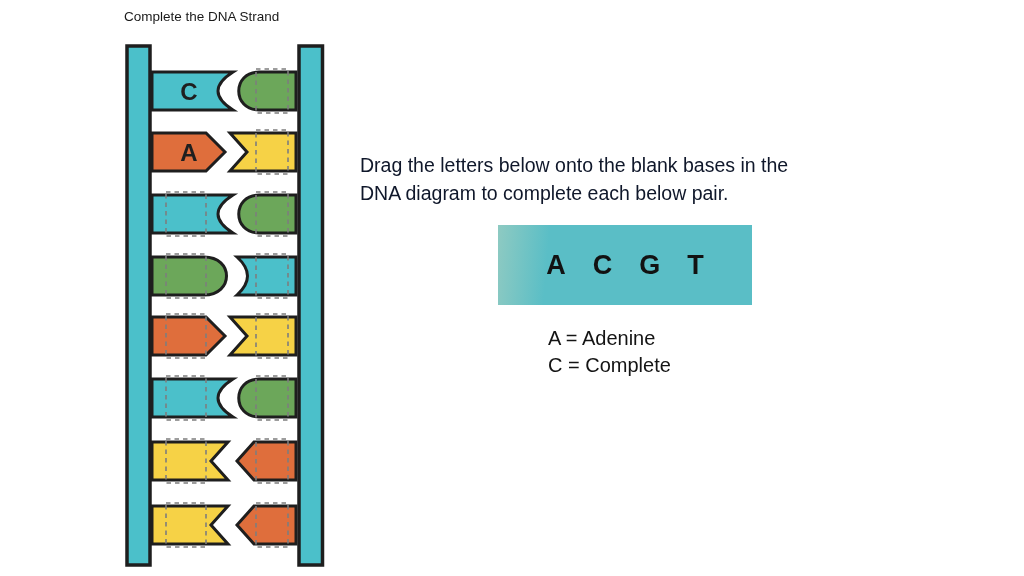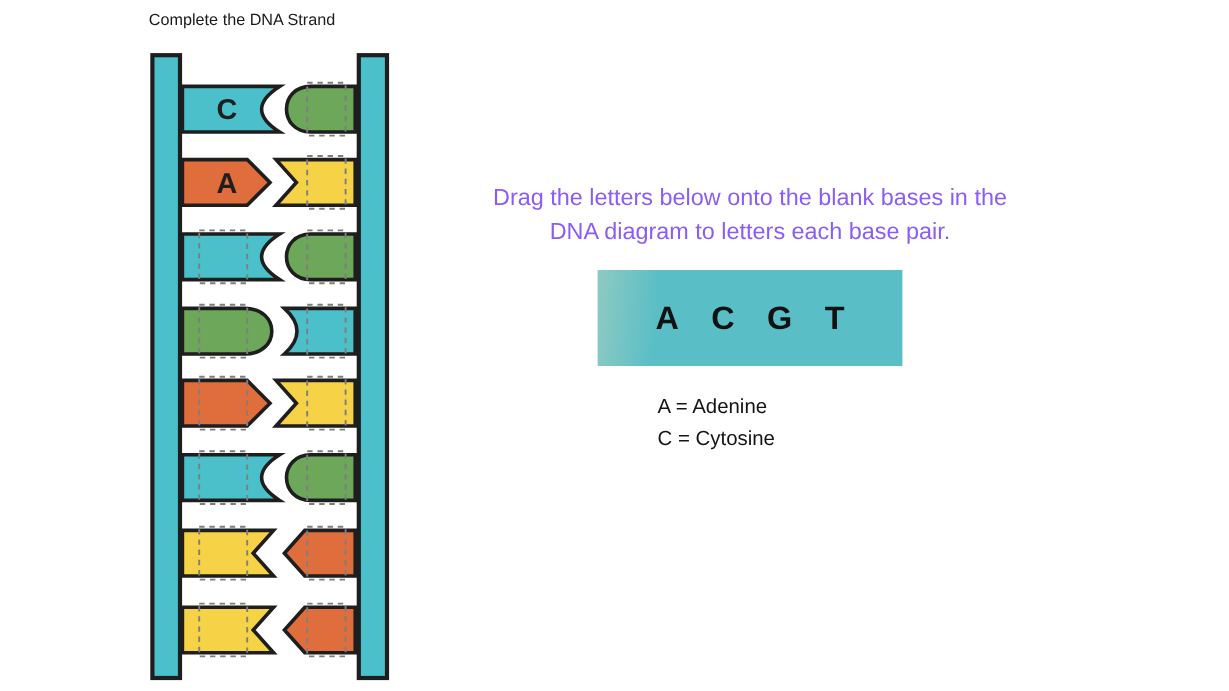--- a/index.html
+++ b/index.html
@@ -5,32 +5,32 @@
   html,body{margin:0;padding:0;background:#fff;}
   .stage{
     position:relative;width:1024px;height:576px;overflow:hidden;background:#ffffff;
     font-family:"Liberation Sans", sans-serif;color:#1a1a1a;
   }
   .title{
     position:absolute;left:124px;top:9px;font-size:13.5px;color:#1a1a1a;
   }
   #ladder{position:absolute;left:0;top:0;}
   .instruction{
-    position:absolute;left:360px;top:152px;width:530px;text-align:center;
-    font-size:19.5px;line-height:27.5px;color:#8b5cf6;
+    position:absolute;left:360px;top:152px;width:530px;text-align:left;
+    font-size:19.5px;line-height:27.5px;color:#0f172a;
   }
   .bank{
     position:absolute;left:498px;top:225px;width:254px;height:80px;
     background:linear-gradient(95deg,#8ecac2 0%,#5abec6 20%,#5abec6 100%);
     display:flex;align-items:center;justify-content:center;gap:27px;
     font-size:27px;font-weight:bold;color:#121212;
   }
   .bank .tile{cursor:grab;}
   .legend{
-    position:absolute;left:548px;top:325px;font-size:17px;line-height:27px;color:#141414;
+    position:absolute;left:548px;top:325px;font-size:20px;line-height:27px;color:#141414;
   }
 </style>
 </head>
 <body>
 
 <div class="stage">
 
   <div class="title">Complete the DNA Strand</div>
 
   <svg id="ladder" width="1024" height="576" viewBox="0 0 1024 576">
@@ -81,28 +81,28 @@
       <g>
         <path d="M152 506 L228 506 L211 525 L228 544 L152 544 Z" fill="#F6D246" stroke="#1E1E1E" stroke-width="3"></path>
         <rect x="166" y="503" width="40" height="44" fill="none" stroke="#7E7E7E" stroke-width="1.6" stroke-dasharray="4.5 4"></rect>
         <path d="M296 506 L254 506 L237 525 L254 544 L296 544 Z" fill="#DF6E3C" stroke="#1E1E1E" stroke-width="3"></path>
         <rect x="256" y="503" width="32" height="44" fill="none" stroke="#7E7E7E" stroke-width="1.6" stroke-dasharray="4.5 4"></rect>
       </g>
     </svg>
 
   <div class="instruction">
     <div>Drag the letters below onto the blank bases in the</div>
-    <div>DNA diagram to letters each base pair.</div>
+    <div>DNA diagram to complete each below pair.</div>
   </div>
 
   <div class="bank">
     <span class="tile">A</span>
     <span class="tile">C</span>
     <span class="tile">G</span>
     <span class="tile">T</span>
   </div>
 
   <div class="legend">
     <div>A = Adenine</div>
-    <div>C = Cytosine</div>
+    <div>C = Complete</div>
   </div>
 
 </div>
 
 </body></html>

